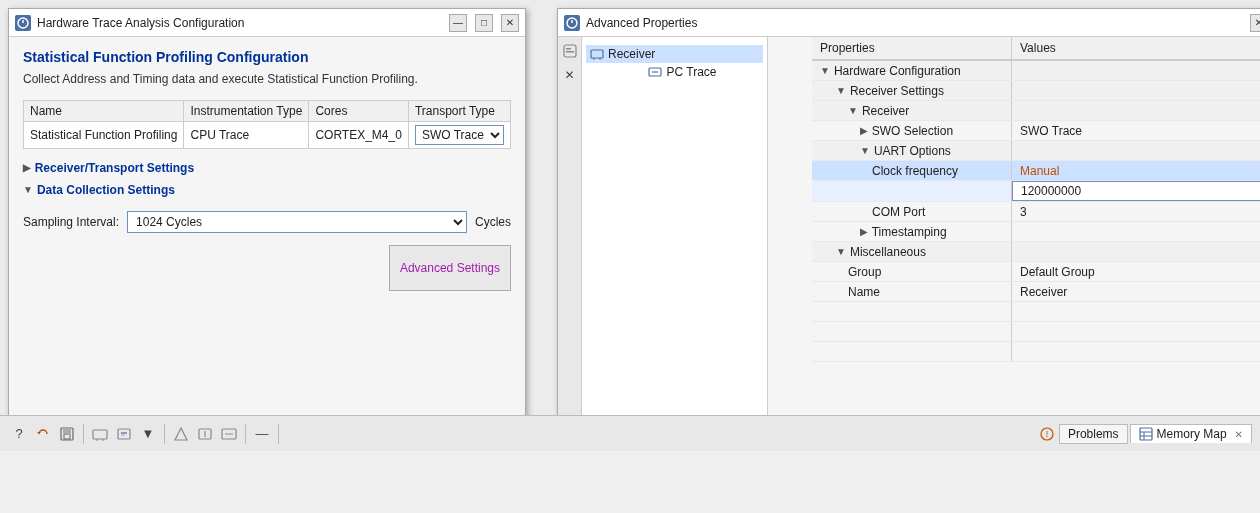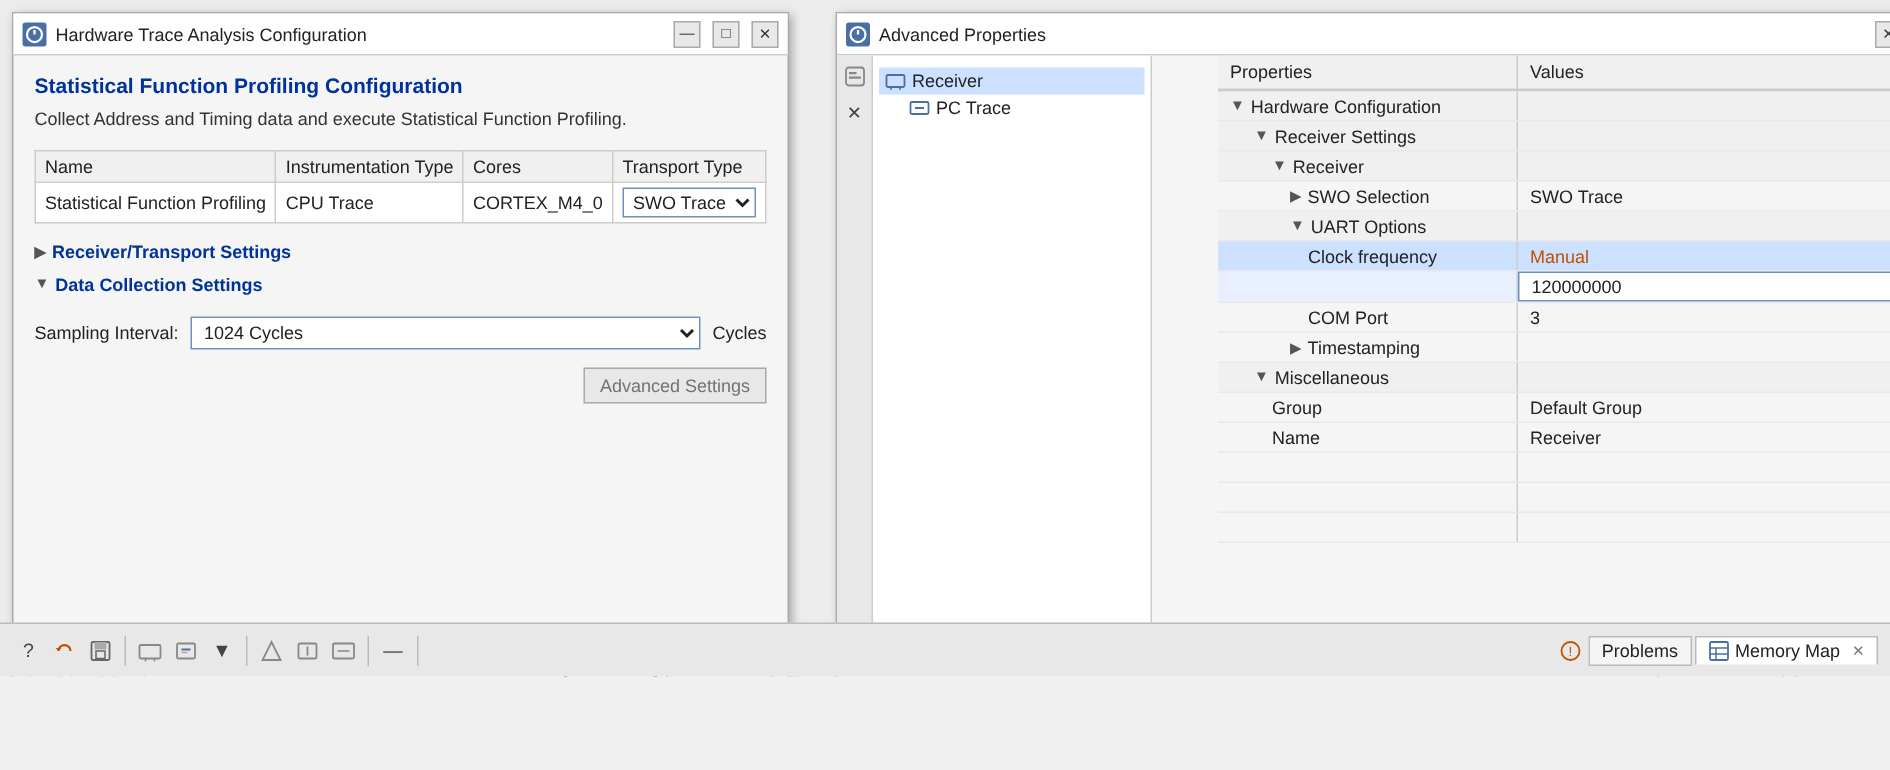--- a/index.html
+++ b/index.html
@@ -133,24 +133,24 @@
       font-size: 12px;
       padding: 2px 4px;
       color: #222;
     }
     .cycles-label { font-size: 12px; color: #222; }
     
     .adv-settings-btn {
       align-self: flex-end;
       border: 1px solid #aaa;
       background: #e8e8e8;
-      padding: 4px 10px;
-      font-size: 12px;
-      cursor: pointer;
-      color: #737373;
+      padding: 15px 10px;
+      font-size: 12px;
+      cursor: pointer;
+      color: #a21caf;
     }
     
     .left-dialog-footer {
       display: flex;
       align-items: center;
       justify-content: space-between;
       border-top: 1px solid #ccc;
       padding: 6px 10px;
       background: #f5f5f5;
     }
@@ -488,21 +488,21 @@
         </div>
         <div class="tree-items">
           <div class="tree-item selected">
             <svg class="tree-item-icon" viewBox="0 0 14 14">
                 <rect x="1" y="3" width="12" height="8" rx="1" fill="none" stroke="#4a6fa5" stroke-width="1.2"></rect>
                 <line x1="4" y1="11" x2="4" y2="13" stroke="#4a6fa5" stroke-width="1"></line>
                 <line x1="10" y1="11" x2="10" y2="13" stroke="#4a6fa5" stroke-width="1"></line>
               </svg>
             <span>Receiver</span>
           </div>
-          <div class="tree-item" style="padding-left: 20px;">
+          <div class="tree-item" style="padding-left: 20px; justify-content: center;">
             <svg class="tree-item-icon" viewBox="0 0 14 14">
                 <rect x="1" y="3" width="12" height="8" rx="1" fill="none" stroke="#4a6fa5" stroke-width="1.2"></rect>
                 <line x1="4" y1="7" x2="10" y2="7" stroke="#4a6fa5" stroke-width="1.2"></line>
               </svg>
             <span>PC Trace</span>
           </div>
         </div>
       </div>
 
       <div class="props-panel">

